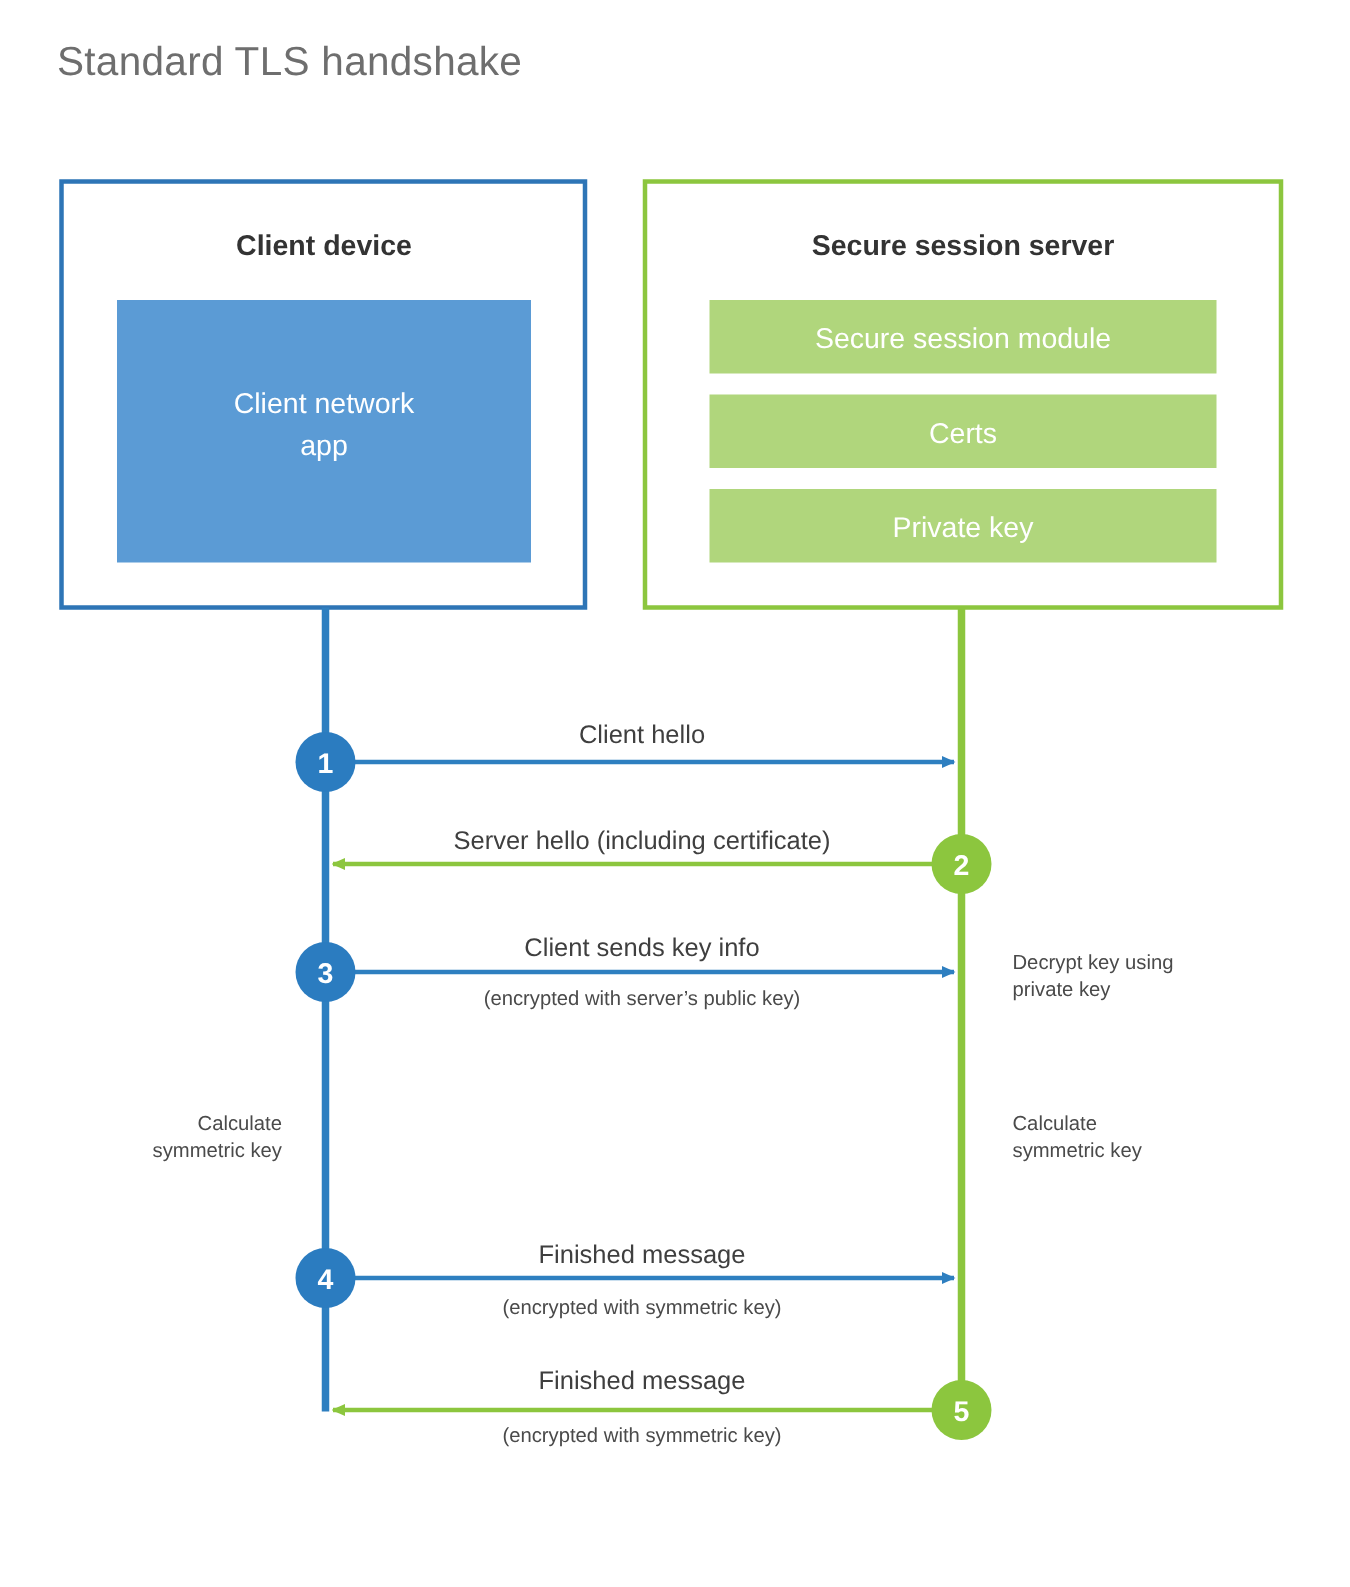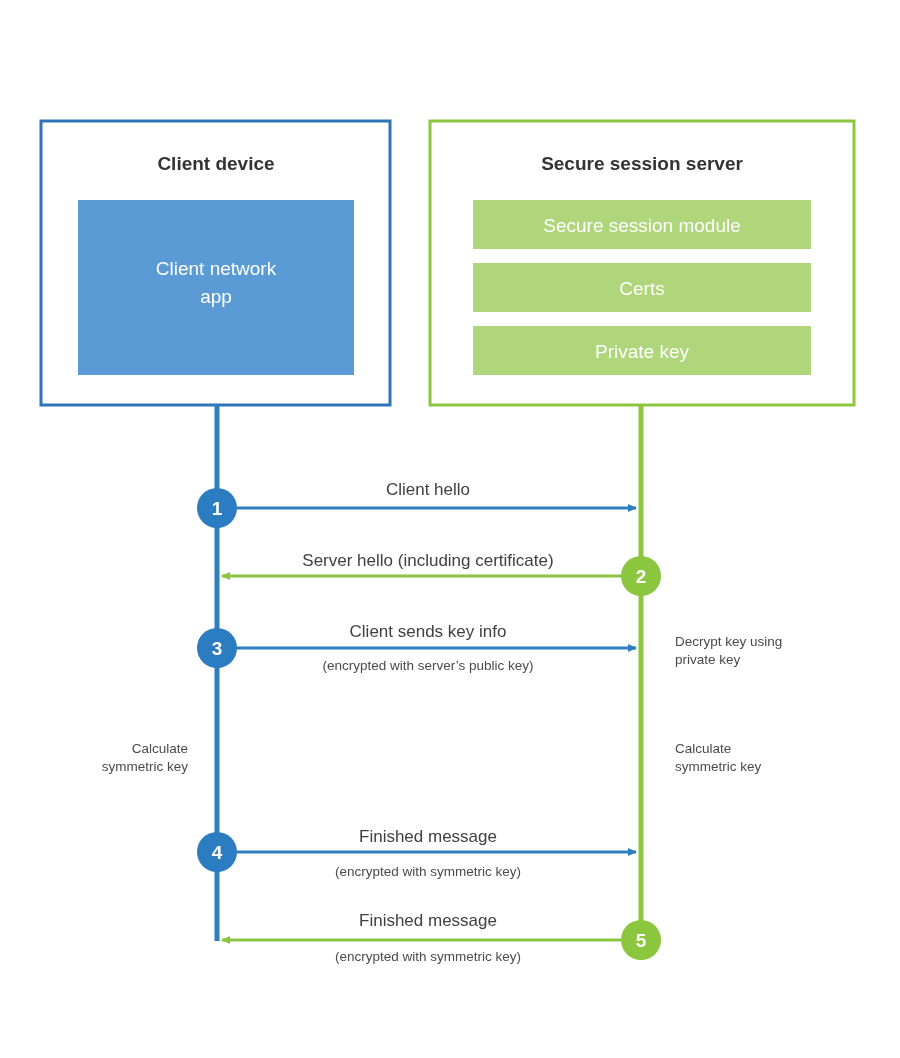--- a/index.html
+++ b/index.html
@@ -80,20 +80,21 @@
     font-size: 19px;
     font-weight: bold;
     fill: #ffffff;
   }
 </style>
 </head>
 <body>
 
 <div id="diagram-root">
 
+  <div class="page-title">Standard TLS handshake</div>
 
   <svg class="diagram-svg" viewBox="0 0 900 1058" xmlns="http://www.w3.org/2000/svg">
 
     <defs>
       <marker id="arrow-blue" markerWidth="9" markerHeight="9" refX="8" refY="4.5" orient="auto" markerUnits="userSpaceOnUse">
         <path d="M0,0.5 L9,4.5 L0,8.5 z" fill="#2e7fc0"></path>
       </marker>
       <marker id="arrow-green" markerWidth="9" markerHeight="9" refX="8" refY="4.5" orient="auto" markerUnits="userSpaceOnUse">
         <path d="M0,0.5 L9,4.5 L0,8.5 z" fill="#8cc63e"></path>
       </marker>

